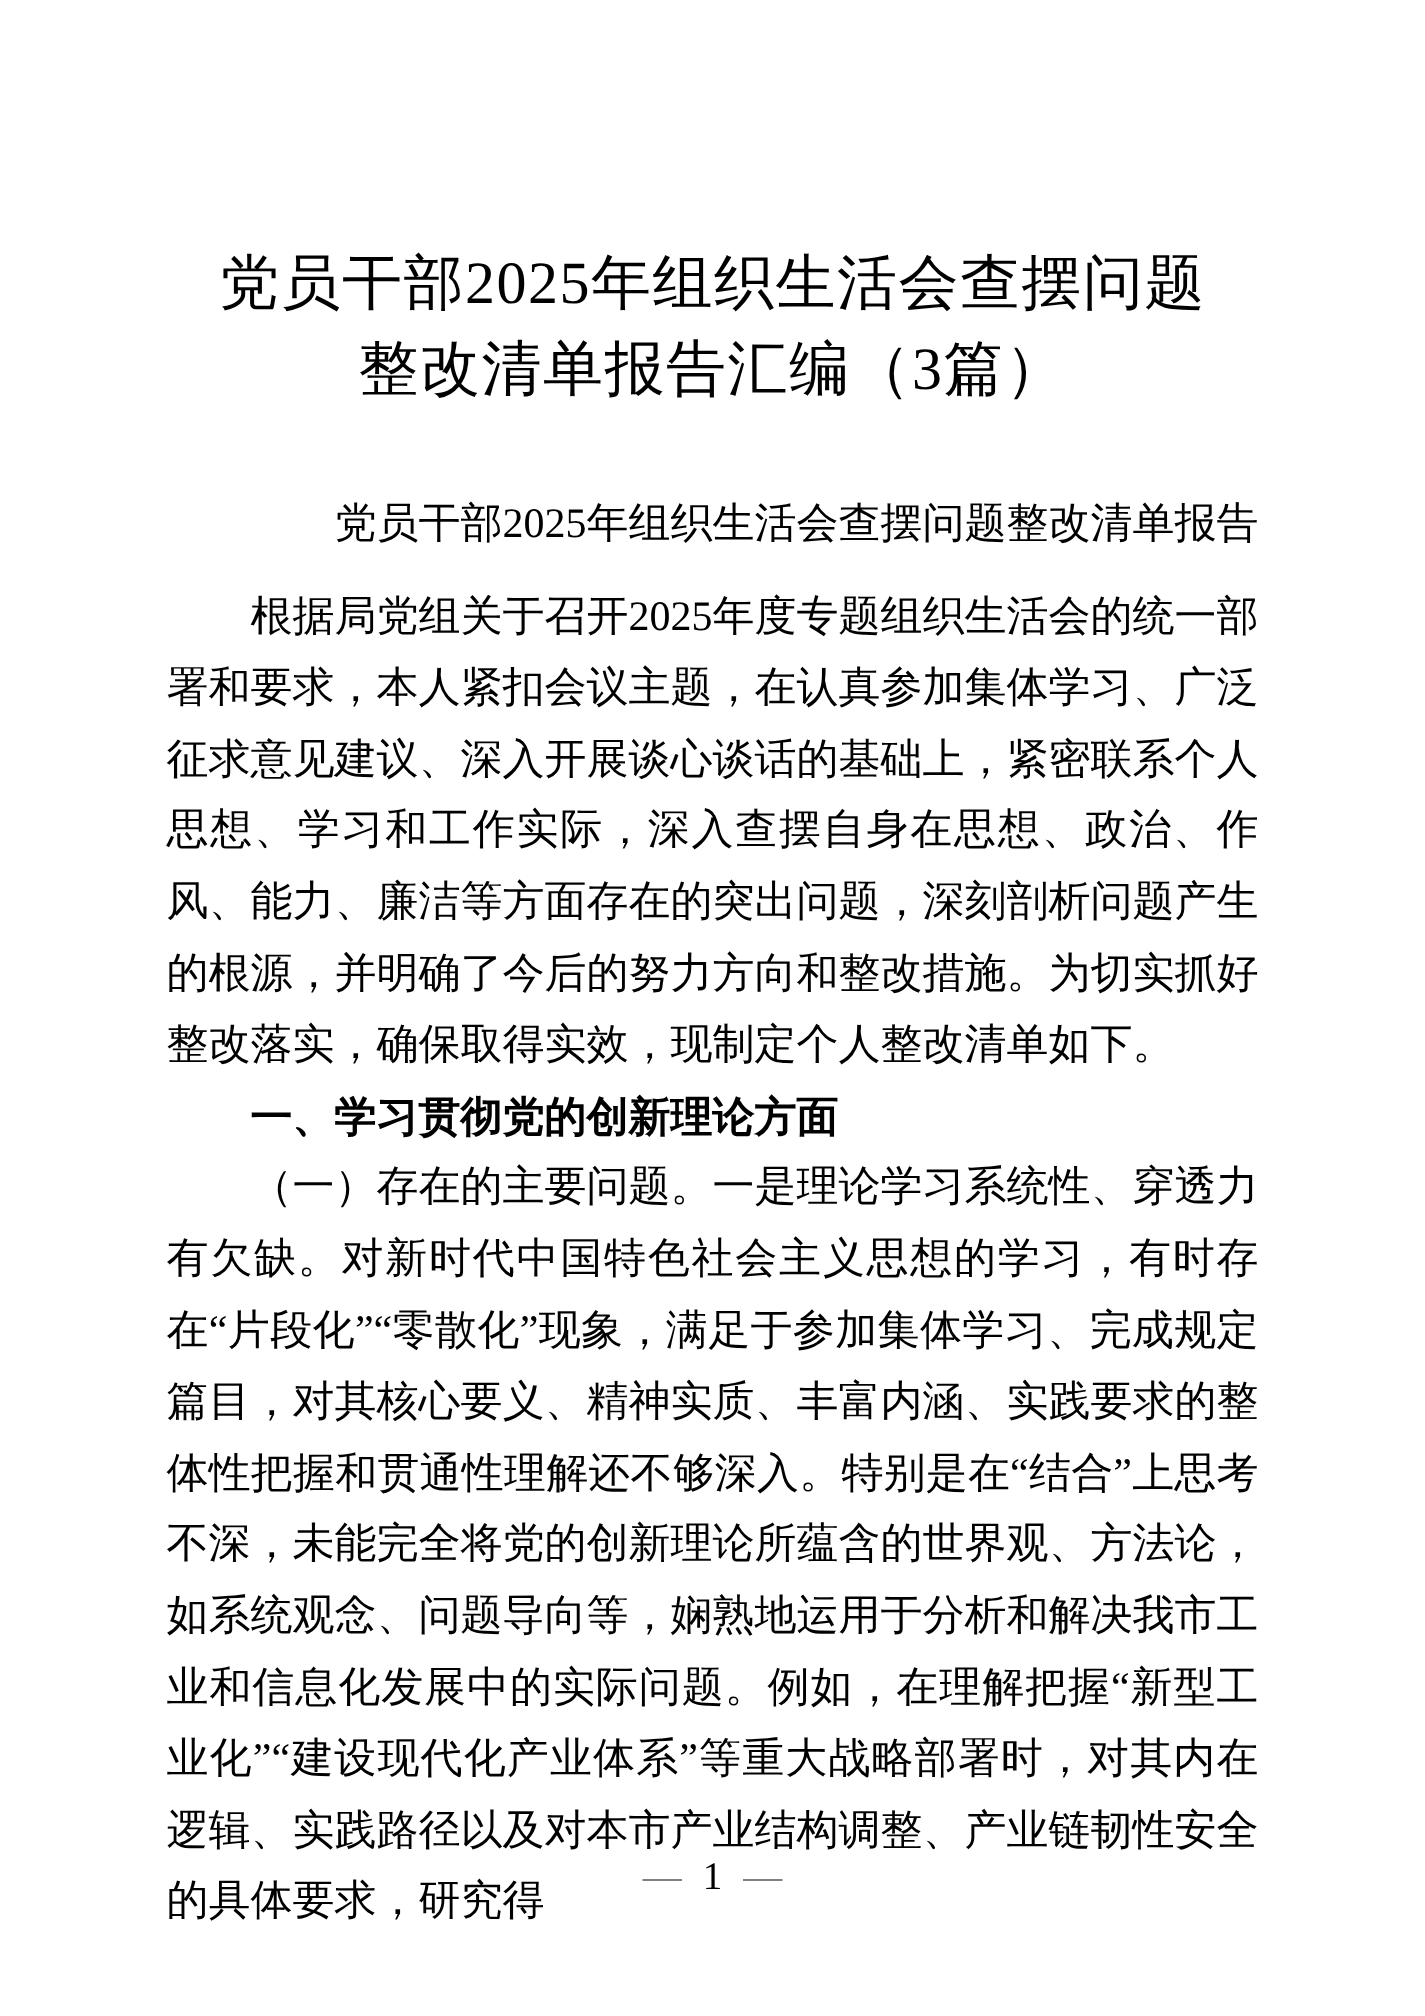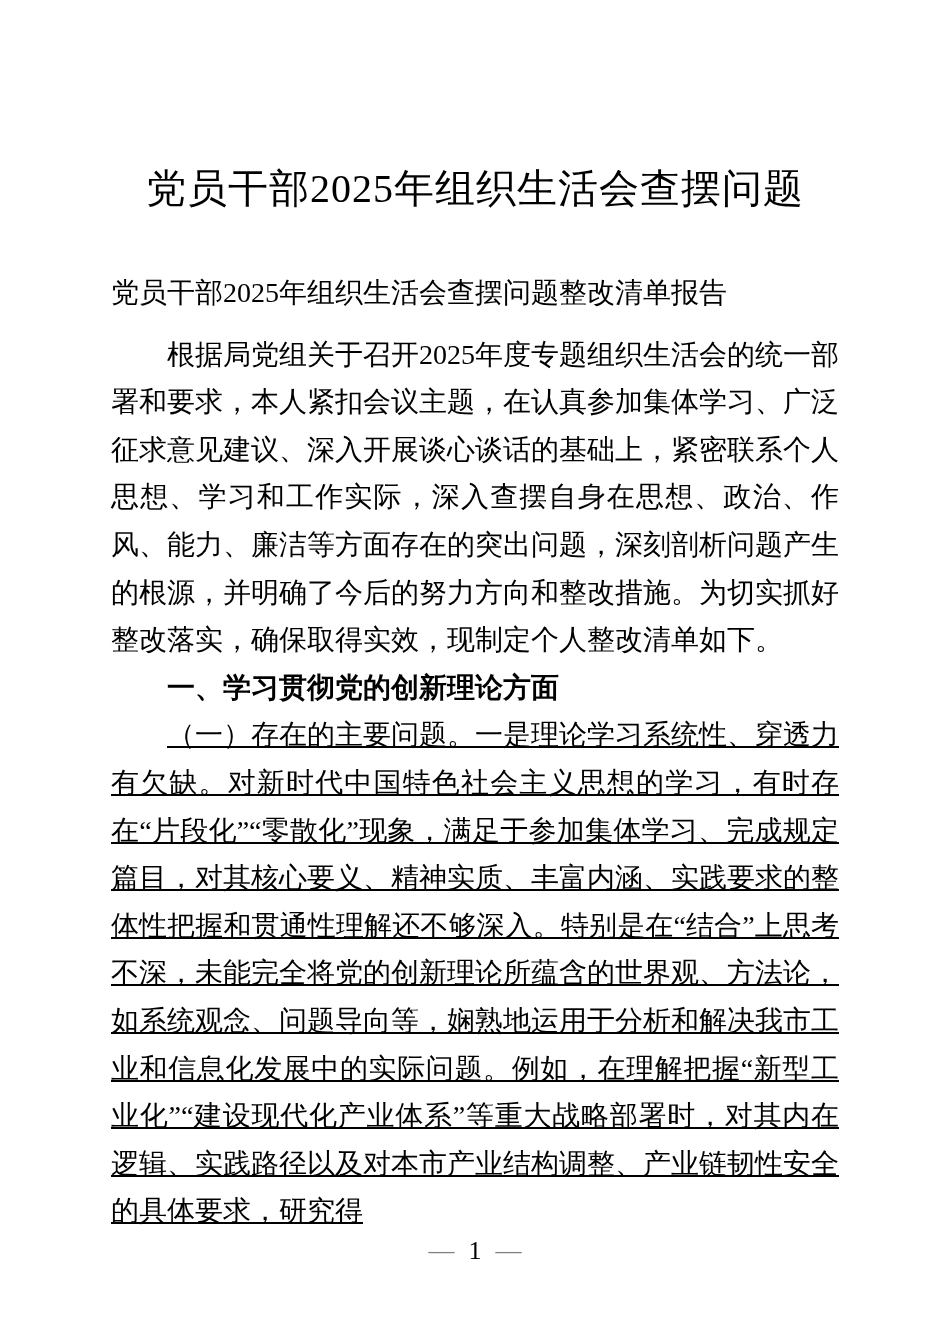--- a/index.html
+++ b/index.html
@@ -30,36 +30,35 @@
     font-size: 40px;
     line-height: 57px;
     font-weight: normal;
     letter-spacing: 1px;
   }
   .doc-title .title-line {
     display: block;
   }
   .doc-subtitle {
     margin: 52px 0 0 0;
-    text-align: left;
+    text-align: right;
     font-size: 28px;
     line-height: 47.6px;
     font-weight: normal;
   }
   .para {
     margin: 14px 0 0 0;
     font-size: 28px;
     line-height: 47.6px;
     text-align: justify;
     text-justify: inter-ideograph;
     text-indent: 2em;
   }
   .para.second {
     margin-top: 0;
-    text-decoration: underline;
   }
   .section-heading {
     margin: 0;
     font-size: 28px;
     line-height: 47.6px;
     font-weight: bold;
     text-indent: 2em;
     font-family: Liberation Sans, sans-serif;
   }
   .page-footer {
@@ -81,20 +80,21 @@
   }
 </style>
 </head>
 <body>
 
 <div class="page">
   <div class="content">
 
     <h1 class="doc-title">
       <span class="title-line">党员干部2025年组织生活会查摆问题</span>
+      <span class="title-line">整改清单报告汇编（3篇）</span>
     </h1>
 
     <p class="doc-subtitle">党员干部2025年组织生活会查摆问题整改清单报告</p>
 
     <p class="para">根据局党组关于召开2025年度专题组织生活会的统一部署和要求，本人紧扣会议主题，在认真参加集体学习、广泛征求意见建议、深入开展谈心谈话的基础上，紧密联系个人思想、学习和工作实际，深入查摆自身在思想、政治、作风、能力、廉洁等方面存在的突出问题，深刻剖析问题产生的根源，并明确了今后的努力方向和整改措施。为切实抓好整改落实，确保取得实效，现制定个人整改清单如下。</p>
 
     <h2 class="section-heading">一、学习贯彻党的创新理论方面</h2>
 
     <p class="para second">（一）存在的主要问题。一是理论学习系统性、穿透力有欠缺。对新时代中国特色社会主义思想的学习，有时存在“片段化”“零散化”现象，满足于参加集体学习、完成规定篇目，对其核心要义、精神实质、丰富内涵、实践要求的整体性把握和贯通性理解还不够深入。特别是在“结合”上思考不深，未能完全将党的创新理论所蕴含的世界观、方法论，如系统观念、问题导向等，娴熟地运用于分析和解决我市工业和信息化发展中的实际问题。例如，在理解把握“新型工业化”“建设现代化产业体系”等重大战略部署时，对其内在逻辑、实践路径以及对本市产业结构调整、产业链韧性安全的具体要求，研究得</p>
 

